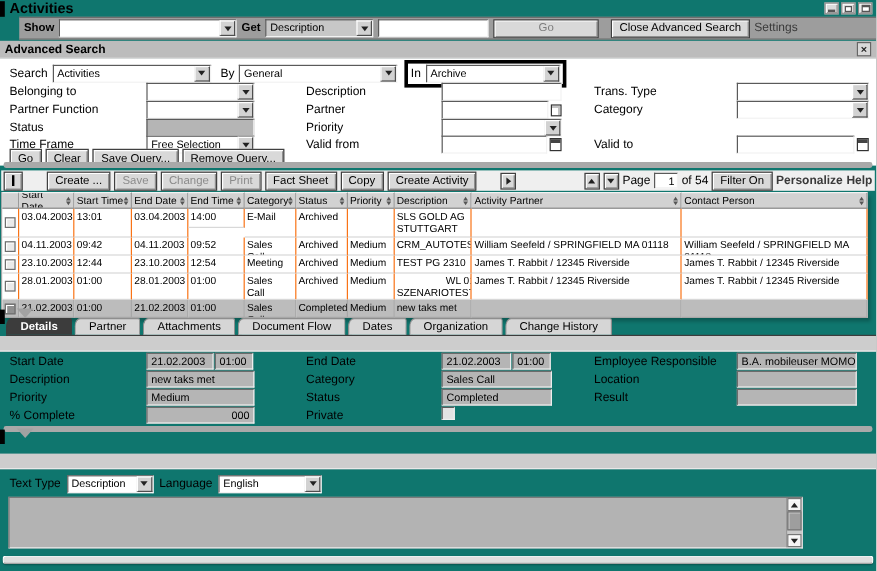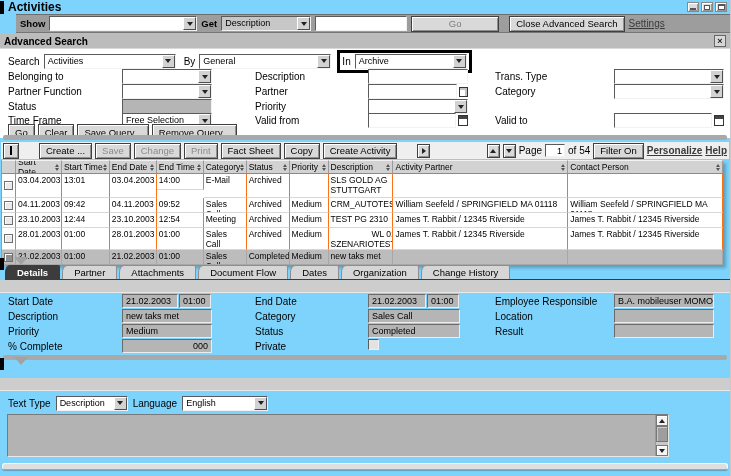--- a/index.html
+++ b/index.html
@@ -1,21 +1,21 @@
 <!DOCTYPE html>
 <html><head>
 <meta charset="utf-8">
 <style>
   * { box-sizing: border-box; margin: 0; padding: 0; }
   html,body { width:731px; height:476px; }
   body {
     font-family: "Liberation Sans", sans-serif;
     font-size: 10px; color:#000; background:#fff; position:relative; overflow:hidden;
   }
-  .screen { position:absolute; inset:0; background:#7dd3fc; border-right:1px solid #c9c9c9; }
+  .screen { position:absolute; inset:0; background:#0f766e; border-right:1px solid #c9c9c9; }
 
   
   .titlebar { position:absolute; top:0; left:0; right:0; height:14px; display:flex; align-items:center; }
   .titlemark { width:4px; height:13px; background:#000; margin-right:4px; }
   .title { font-size:12px; font-weight:bold; }
   .wincontrols { position:absolute; right:3px; top:2px; display:flex; gap:2px; }
   .winbtn { width:12px; height:10px; background:#dcdcdc; border:1px solid #888;
             box-shadow: inset 1px 1px 0 #fff, inset -1px -1px 0 #999;
             display:flex; align-items:center; justify-content:center; }
   .ic-minimize { width:6px; height:2px; background:#555; margin-top:4px; }
@@ -42,21 +42,21 @@
   .tinput { height:15px; background:#fff; border:1px solid; border-color:#5a5a5a #f2f2f2 #f2f2f2 #5a5a5a;
             font-size:9px; padding:0 2px; font-family:inherit; }
   .tinput.disabled { background:#b5b5b5; }
 
   .btn { height:16px; background:#d9d9d9; border:1px solid #404040;
          box-shadow: inset 1px 1px 0 #fff, inset -1px -1px 0 #8f8f8f;
          font-size:9.5px; padding:0 6px; display:inline-flex; align-items:center; justify-content:center;
          font-family:inherit; white-space:nowrap; }
   .btn.disabled { color:#8b8b8b; }
   .btn.graytext { color:#7c7c7c; }
-  .link { text-decoration:underline; color:#3a3a3a; font-size:10px; white-space:nowrap; }
+  .link { color:#3a3a3a; font-size:10px; white-space:nowrap; }
 
   
   .advbar { position:absolute; top:34px; left:0; right:0; height:15px; background:#bcbcbc;
             border-bottom:1px solid #d9d9d9; display:flex; align-items:center; justify-content:space-between; padding:0 4px; }
   .advtitle { font-weight:bold; font-size:10px; }
   .closebox { width:12px; height:12px; border:1px solid #666; background:#d8d8d8; font-size:9px; line-height:10px;
               text-align:center; font-weight:bold; color:#222; }
 
   .advform { position:absolute; top:49px; left:0; right:0; height:89px; background:#fff; }
   .frow { position:absolute; left:0; right:0; height:16px; }

